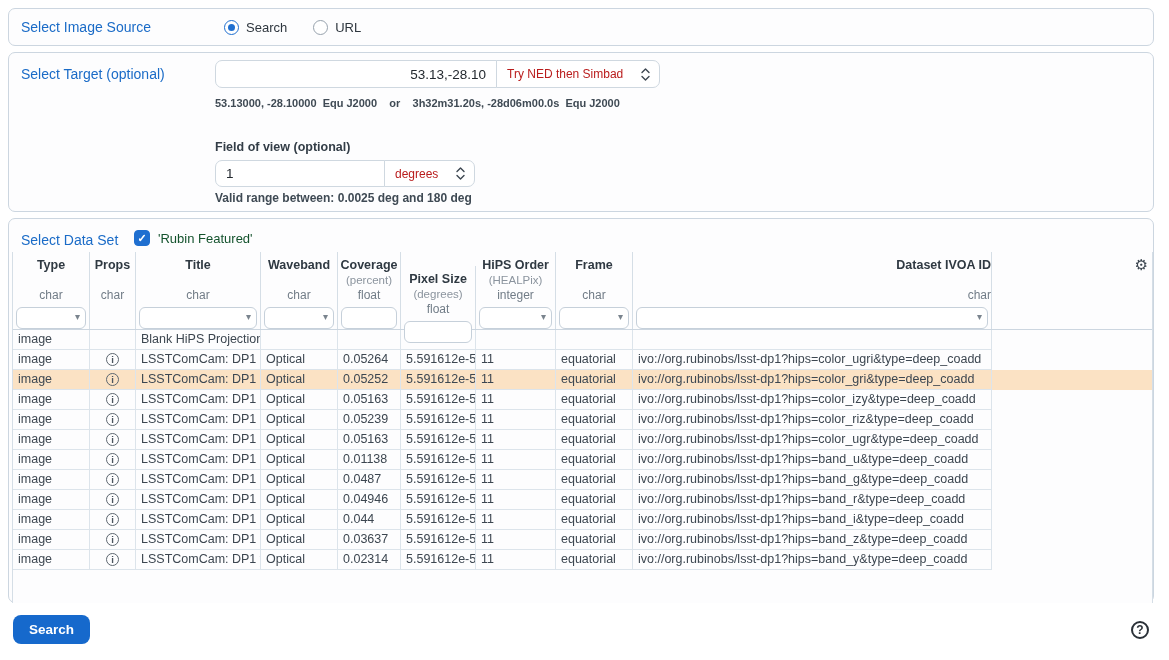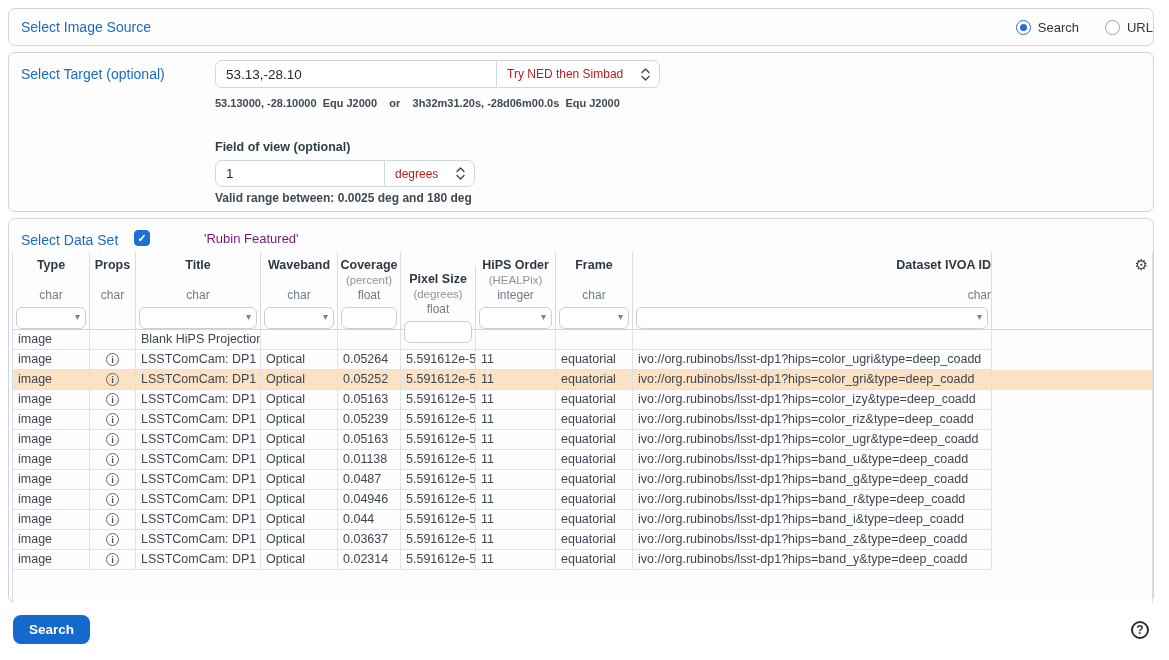--- a/index.html
+++ b/index.html
@@ -2,21 +2,21 @@
 <html><head>
 <meta charset="utf-8">
 <style>
   * { box-sizing: border-box; margin: 0; padding: 0; }
   html,body { width:1169px; height:660px; background:#ffffff;
     font-family:"Liberation Sans", sans-serif; overflow:hidden; }
   .page { position:relative; width:1169px; height:660px; }
 
   .panel { position:absolute; left:8px; width:1146px; background:#fdfdfe;
     border:1px solid #ccd6e0; border-radius:7px; }
-  #panel-source { top:8px; height:38px; display:flex; align-items:center;justify-content:space-between; }
+  #panel-source { top:8px; height:38px; display:flex; align-items:center; }
   #panel-target { top:52px; height:160px; }
   #panel-dataset { top:218px; height:385px; }
 
   .sec-label { color:#1a6bc7; font-size:14px; }
   #panel-source .sec-label { margin-left:12px; width:203px; }
   #panel-target .sec-label, #panel-dataset .sec-label { position:absolute; left:12px; top:13px; }
 
   
   .radio-group { display:flex; align-items:center; gap:26px; }
   .radio-opt { display:flex; align-items:center; gap:7px; cursor:pointer; }
@@ -29,37 +29,37 @@
   .target-content { position:absolute; left:206px; top:7px; }
   .in-row { display:flex; }
   input.txt { height:28px; border:1px solid #cfd8e0; border-radius:7px; background:#fff;
     font-family:"Liberation Sans", sans-serif; font-size:13.5px; color:#23292f; padding:0 10px; outline:none; }
   .joined-left { border-radius:7px 0 0 7px !important; }
   .select { height:28px; border:1px solid #cfd8e0; border-left:1px solid #cfd8e0; margin-left:-1px;
     border-radius:0 7px 7px 0; background:#fff; display:flex; align-items:center;
     justify-content:space-between; padding:0 8px 0 10px; cursor:pointer; }
   .sel-val { font-size:12px; color:#b91c1c; white-space:nowrap; }
   .updown { flex:0 0 auto; margin-left:6px; }
-  #target-input { width:282px; }
+  #target-input { width:282px;text-align:right; }
   .resolver { width:164px; }
   .resolved { margin-top:9px; font-size:11px; font-weight:600; color:#3f4a54; white-space:pre; }
   .fov-label { margin-top:31px; font-size:12.5px; font-weight:600; color:#333d47; }
   .row2 { margin-top:6px; }
   #fov-input { width:170px; height:27px; }
   .unit-select { width:91px; height:27px; }
   .hint { margin-top:4px; font-size:12px; font-weight:600; color:#3f4a54; }
 
   
   .featured { position:absolute; left:125px; top:11px; display:flex; align-items:center; gap:8px; }
   .checkbox { width:16px; height:16px; border-radius:4px; border:1px solid #97a2ad; background:#fff;
     display:flex; align-items:center; justify-content:center; cursor:pointer; }
   .checkbox.on { background:#1f6fd0; border-color:#1f6fd0; }
   .checkbox .check { display:none; color:#fff; font-size:11px; font-weight:700; line-height:1; }
   .checkbox.on .check { display:block; }
-  .featured-label { font-size:13px; color:#701a75;margin-left:46px; }
+  .featured-label { font-size:13px; color:#14532d; }
 
   
   .tbl { position:absolute; left:3px; top:33px; width:1141px; height:351px;
     border-left:1px solid #d5dee6; border-right:1px solid #d5dee6; background:#fdfdfe; }
   .hrow { display:flex; height:78px; border-bottom:1px solid #ccd6e0; }
   .hcell { flex:0 0 auto; border-right:1px solid #d5dee6; text-align:center; padding-top:5px; }
   .hcell.fill { flex:1 1 auto; border-right:none; }
   .hname { font-size:12.5px; font-weight:600; color:#2f3942; height:17px; line-height:17px; }
   .hunit { font-size:11.5px; color:#8b949e; height:14px; line-height:13px; }
   .htype { font-size:12px; color:#717c87; height:15px; line-height:14px; }

